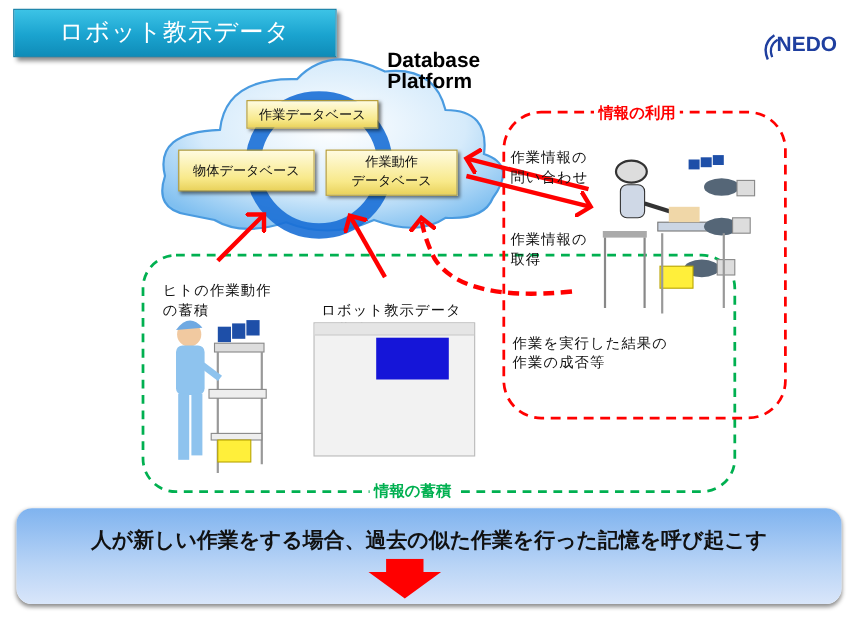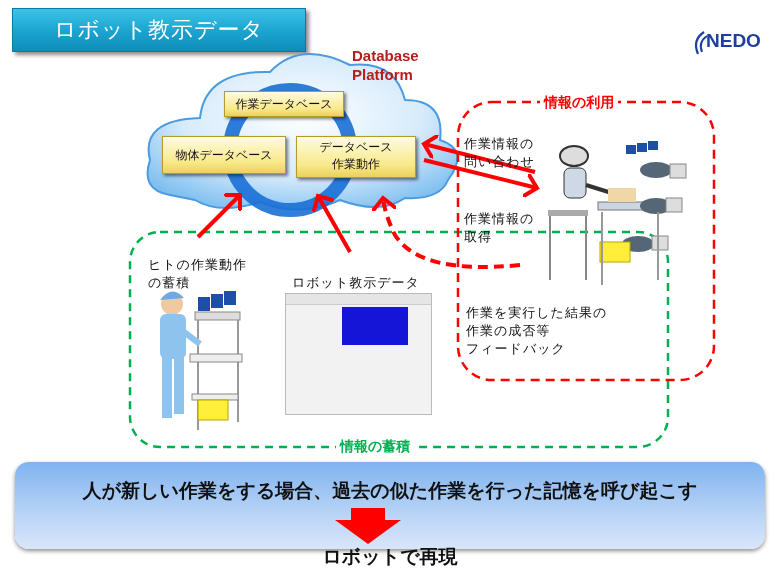--- a/index.html
+++ b/index.html
@@ -5,21 +5,21 @@
   html, body { margin:0; padding:0; }
   body { width:778px; height:584px; position:relative; background:#ffffff; overflow:hidden;
          font-family:"DejaVu Sans", sans-serif; color:#111; }
   .abs { position:absolute; }
   #title-box { left:12px; top:8px; width:292px; height:42px;
     background:linear-gradient(#3cc3e6,#1aa3cf 55%,#0f8cb8); border:1px solid #0b7aa3;
     box-shadow:3px 3px 4px rgba(0,0,0,0.45); color:#fff; font-size:22px; line-height:42px; text-align:center; letter-spacing:1px; }
   #logo { left:690px; top:28px; width:80px; height:28px; }
   #logo-text { position:absolute; left:16px; top:2px; font-family:"Liberation Sans", sans-serif; font-weight:bold;
     font-size:19px; color:#1f3f9f; }
-  #db-platform { left:352px; top:46px; font-family:"Liberation Sans", sans-serif; font-size:15px; line-height:19px; font-weight:bold; color:#b91c1c; }
+  #db-platform { left:352px; top:46px; font-family:"Liberation Sans", sans-serif; font-size:19px; line-height:19px; font-weight:bold; color:#000000; }
   .dbbox { position:absolute; background:linear-gradient(#fffbe0,#f8e98a 70%,#e9d25c);
     border:1px solid #b89a2a; box-shadow:2px 2px 3px rgba(0,0,0,0.5); font-size:12px; text-align:center; color:#111; }
   .label { position:absolute; font-size:13px; line-height:18px; color:#111; white-space:nowrap; letter-spacing:1px;margin-top:16px; }
   .section-title { position:absolute; font-size:14px; font-weight:bold; background:#fff; padding:0 4px; }
   #bottom-box { left:15px; top:462px; width:750px; height:87px; border-radius:14px;
     background:linear-gradient(#7fb3ef,#b9d4f6 60%,#d9e6fa); box-shadow:0 2px 4px rgba(0,0,0,0.45); }
   #bottom-line1 { position:absolute; left:0; width:100%; top:16px; text-align:center; font-size:19px; font-weight:bold; color:#111; }
   #bottom-line2 { position:absolute; left:0; width:100%; top:82px; text-align:center; font-size:19px; font-weight:bold; color:#111; }
   .shot { position:absolute; background:#f2f2f2; border:1px solid #bbb; }
 </style>
@@ -69,39 +69,38 @@
   <div>Platform</div>
 </div>
 
 <div class="dbbox" style="left:224px;top:91px;width:118px;height:24px;line-height:24px">
   <span>作業データベース</span>
 </div>
 <div class="dbbox" style="left:162px;top:136px;width:122px;height:36px;line-height:36px">
   <span>物体データベース</span>
 </div>
 <div class="dbbox" style="left:296px;top:136px;width:118px;height:38px;line-height:17px;padding-top:2px">
+  <div>作業動作</div>
   <div>データベース</div>
-  <div>作業動作</div>
 </div>
 
 <div class="section-title" style="left:540px;top:94px;color:#ff0000">情報の利用</div>
 <div class="section-title" style="left:336px;top:438px;color:#00b050">情報の蓄積</div>
 
 <div class="label" style="left:464px;top:119px">
   <div>作業情報の</div>
   <div>問い合わせ</div>
 </div>
 <div class="label" style="left:464px;top:194px">
   <div>作業情報の</div>
   <div>取得</div>
 </div>
 <div class="label" style="left:466px;top:288px">
   <div>作業を実行した結果の</div>
   <div>作業の成否等</div>
-  <div>フィードバック</div>
 </div>
 <div class="label" style="left:148px;top:240px">
   <div>ヒトの作業動作</div>
   <div>の蓄積</div>
 </div>
 <div class="label" style="left:292px;top:258px">
   <div>ロボット教示データ</div>
   <div>の蓄積</div>
 </div>
 
@@ -149,14 +148,13 @@
   <rect x="62" y="102" width="30" height="20" fill="#ffef3a" stroke="#b8a400"></rect>
   <line x1="64" y1="72" x2="64" y2="145" stroke="#999" stroke-width="2"></line>
   <line x1="120" y1="72" x2="120" y2="140" stroke="#999" stroke-width="2"></line>
 </svg>
 
 <div id="bottom-box" class="abs">
   <div id="bottom-line1">人が新しい作業をする場合、過去の似た作業を行った記憶を呼び起こす</div>
   <svg style="position:absolute;left:318px;top:46px" width="70" height="38">
     <polygon points="18,0 52,0 52,12 68,12 35,36 2,12 18,12" fill="#ff0000"></polygon>
   </svg>
-  <div id="bottom-line2">ロボットで再現</div>
 </div>
 
 </body></html>

